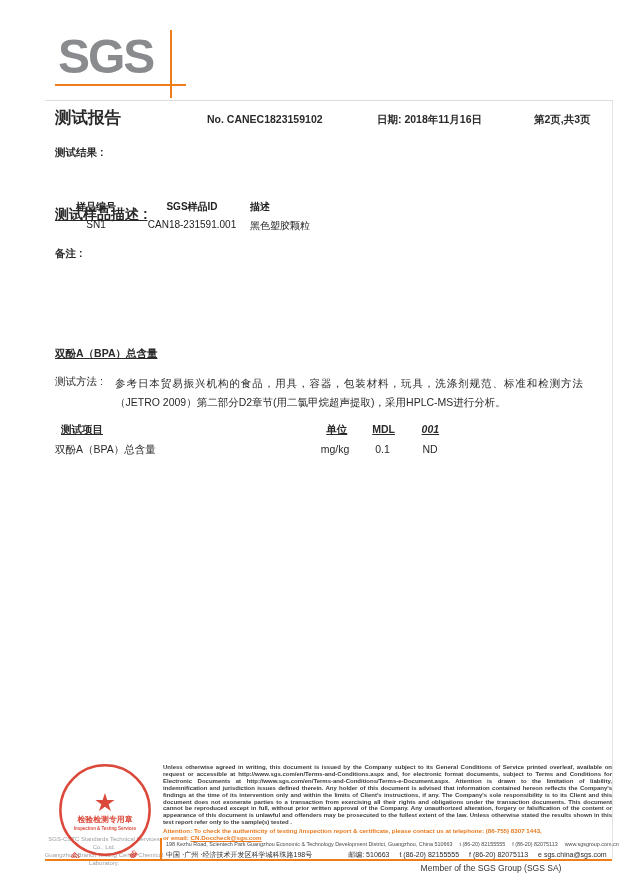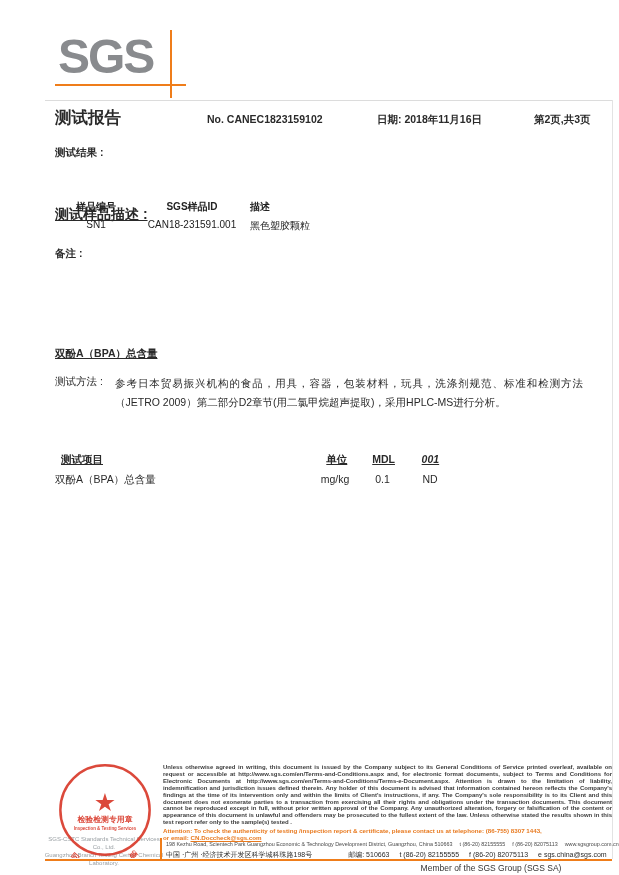--- a/index.html
+++ b/index.html
@@ -41,26 +41,26 @@
   .bpa-title{left:55px;top:347px;font-size:10.5px;font-weight:bold;
         text-decoration:underline;color:#2a2a2a;}
   .method-label{left:55px;top:375px;font-size:10.5px;color:#2a2a2a;}
   .method-text{left:115px;top:374px;width:468px;font-size:10.5px;line-height:19px;
         color:#2a2a2a;text-align:justify;}
 
   
   .result-table{left:55px;top:415px;width:400px;font-size:10.5px;color:#2a2a2a;}
   .rt-row{display:flex;margin-bottom:6px;align-items:baseline;}
   .rt-item{width:255px;text-align:left;}
-  .rt-head .rt-item{padding-left:6px;margin-top:38px;}
+  .rt-head .rt-item{padding-left:6px;}
   .rt-unit{width:50px;text-align:center;}
   .rt-mdl{width:45px;text-align:center;}
   .rt-s1{width:50px;text-align:center;}
   .rt-head span{font-weight:bold;text-decoration:underline;}
-  .rt-head .rt-s1{font-style:italic;}
+  .rt-head .rt-s1{font-style:italic;margin-top:8px;}
 
   
   .disclaimer{left:163px;top:764px;width:449px;font-size:6px;line-height:6.9px;
         color:#3d3d3d;text-align:justify;font-weight:bold;}
   .attention{left:163px;top:827px;width:449px;font-size:6.2px;line-height:7px;
         color:#e8791e;font-weight:bold;}
   .attention .link{text-decoration:underline;}
 
   .company-lines{left:44px;top:835px;width:120px;font-size:6px;line-height:8px;
         color:#9aa0a4;text-align:center;}

